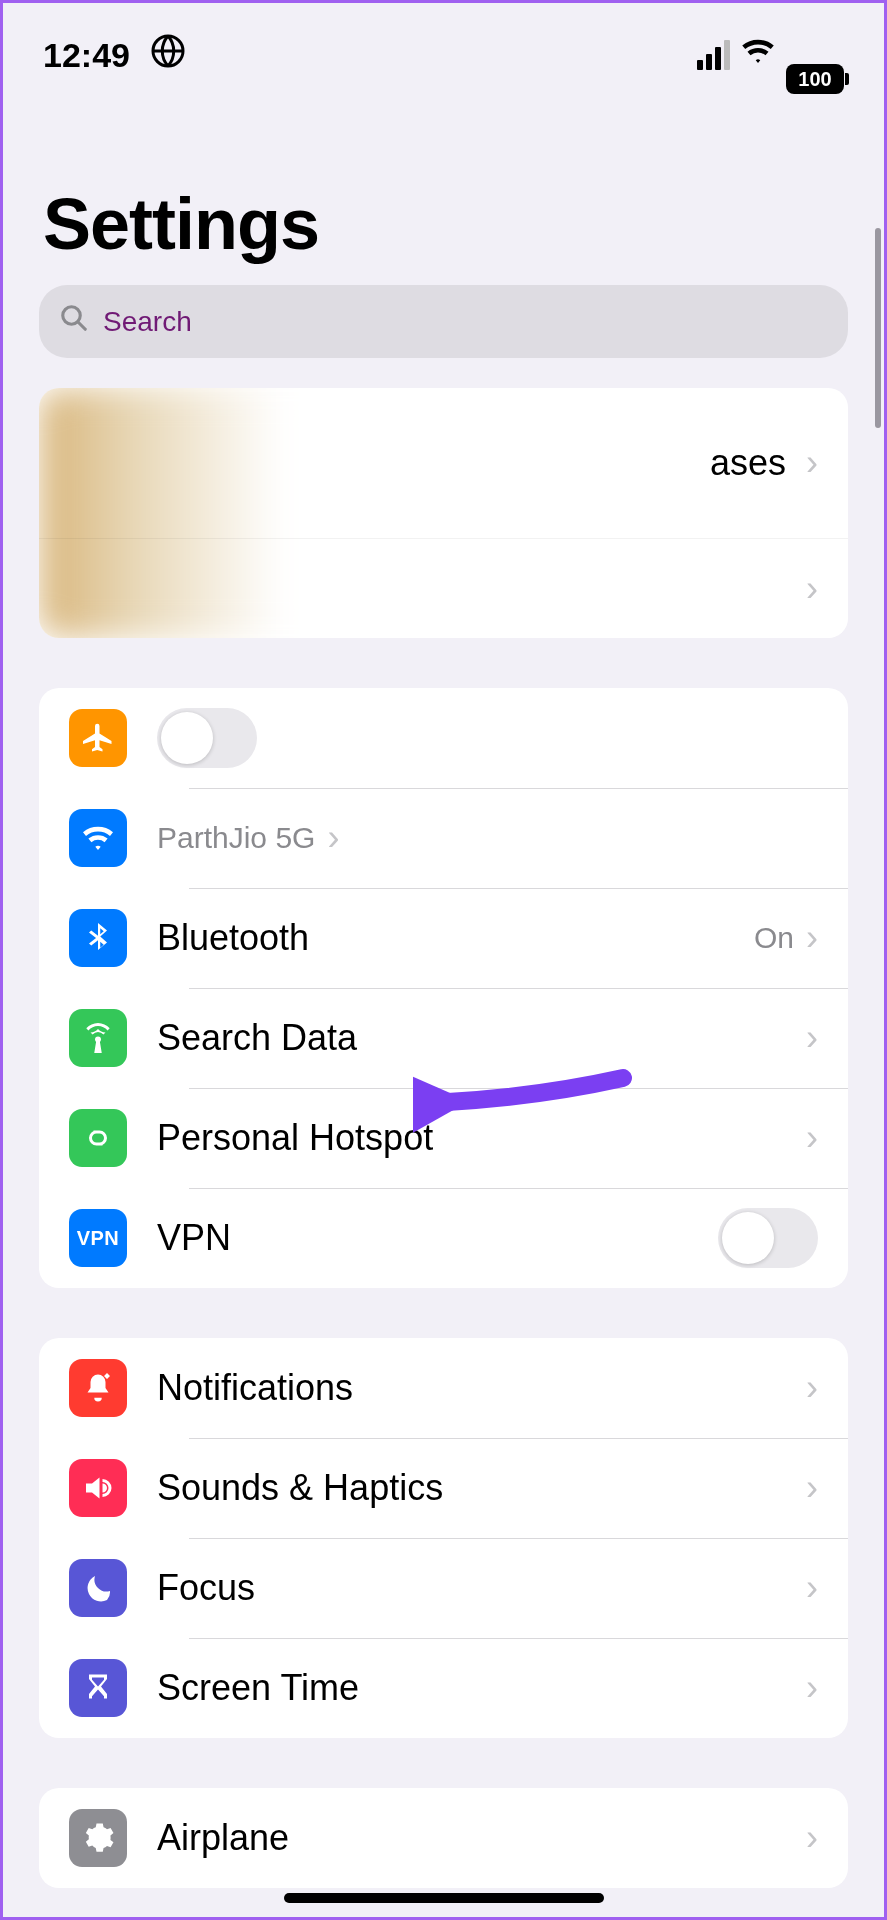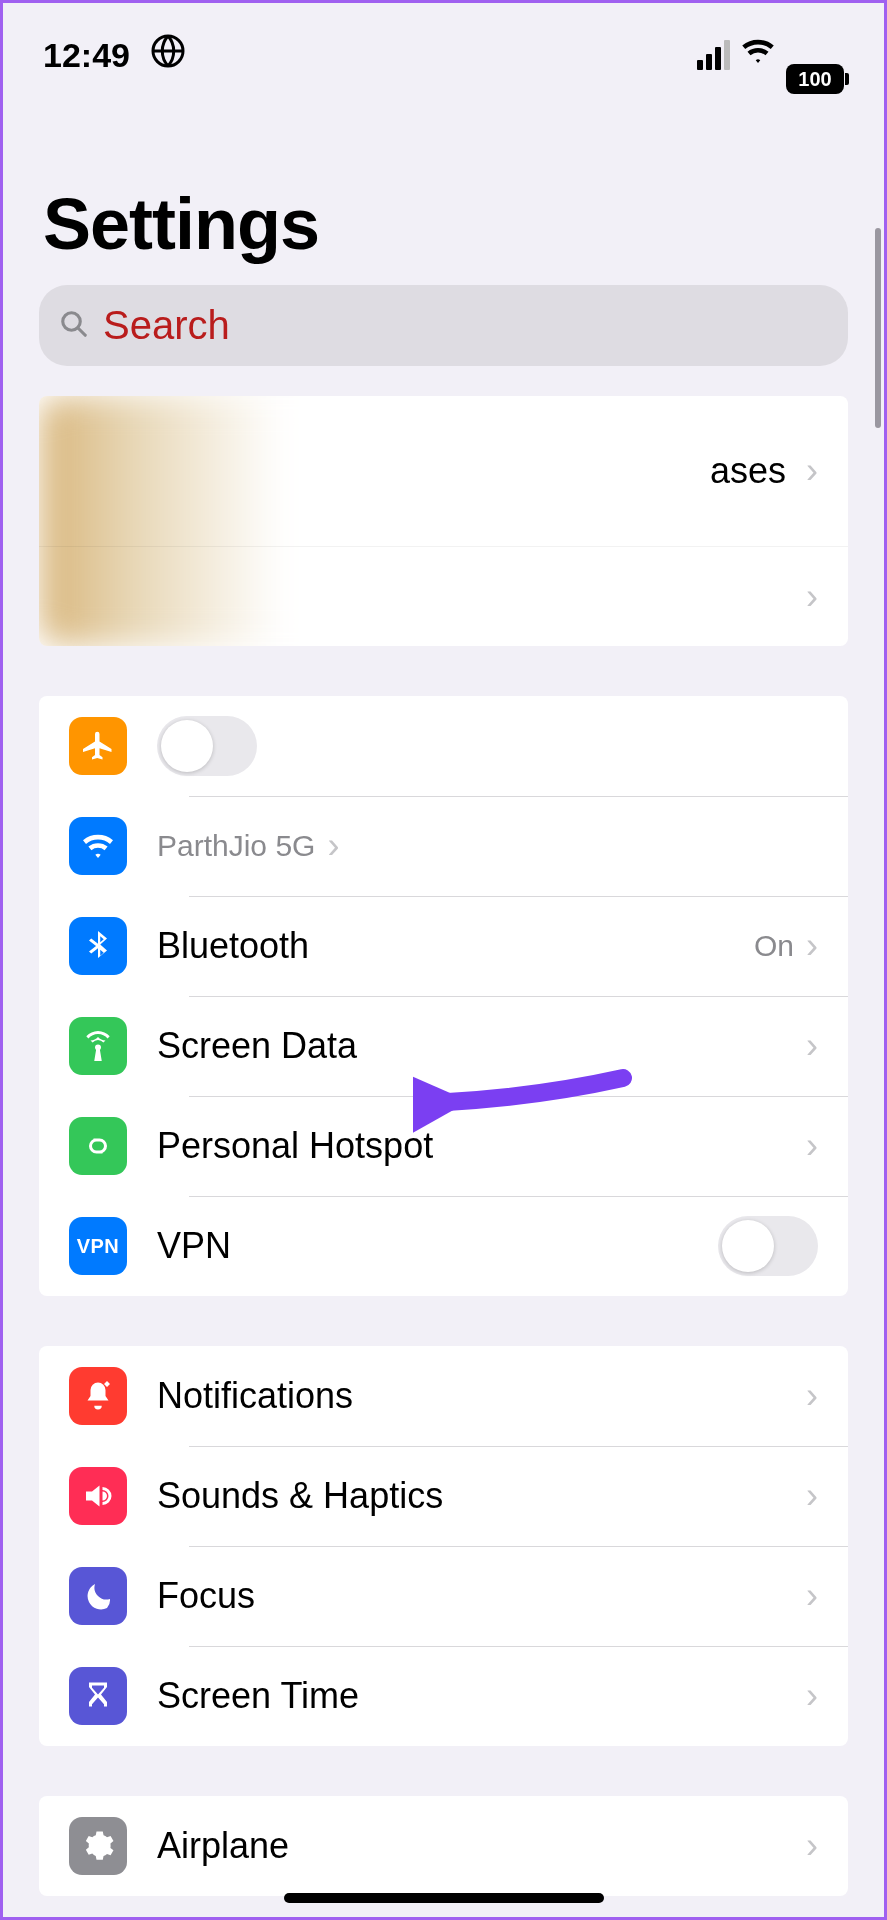--- a/index.html
+++ b/index.html
@@ -41,26 +41,26 @@
     color: #000;
     padding: 100px 40px 20px 40px;
     letter-spacing: -1px;
   }
   .search-wrap { padding: 0 36px; }
   .search-bar {
     display: flex; align-items: center; gap: 14px;
     background: #dedce2;
     border-radius: 28px;
     padding: 18px 20px;
-    font-size: 40px;
-    color: #b91c1c;
+    font-size: 28px;
+    color: #701a75;
   }
   .group {
     background: #fff;
-    border-radius: 8px;
+    border-radius: 20px;
     margin: 50px 36px 16px 36px;
     overflow: hidden;
   }
   .row {
     display: flex; align-items: center;
     padding: 0 30px;
     min-height: 100px;
     position: relative;
   }
   .row + .row::before {
@@ -203,21 +203,21 @@
     <span class="row-label">Bluetooth</span>
     <span class="row-value">On</span>
     <span class="chevron">›</span>
   </div>
   <div class="row">
     <div class="icon-badge" style="background:#34c759">
         <svg viewBox="0 0 24 24" class="svg-icon">
           <path d="M12 9a2 2 0 012 2c0 .6-.3 1.2-.7 1.6l1.2 7.4h-5l1.2-7.4c-.4-.4-.7-1-.7-1.6a2 2 0 012-2zM7 6.3A7 7 0 0012 4a7 7 0 005 2.3l-1.4 1.4A5 5 0 0012 6a5 5 0 00-3.6 1.7L7 6.3zM4.2 3.5A11 11 0 0112 0a11 11 0 017.8 3.5L18.4 5A9 9 0 0012 2a9 9 0 00-6.4 3L4.2 3.5z" transform="translate(0,2)"></path>
         </svg>
       </div>
-    <span class="row-label">Screen Data</span>
+    <span class="row-label">Search Data</span>
     <span class="chevron">›</span>
   </div>
   <div class="row">
     <div class="icon-badge" style="background:#34c759">
         <svg viewBox="0 0 24 24" class="svg-icon">
           <path d="M9 7h4a5 5 0 010 10h-1v-2h1a3 3 0 000-6H9V7zm6 10h-4a5 5 0 010-10h1v2h-1a3 3 0 000 6h4v2z"></path>
         </svg>
       </div>
     <span class="row-label">Personal Hotspot</span>
     <span class="chevron">›</span>

